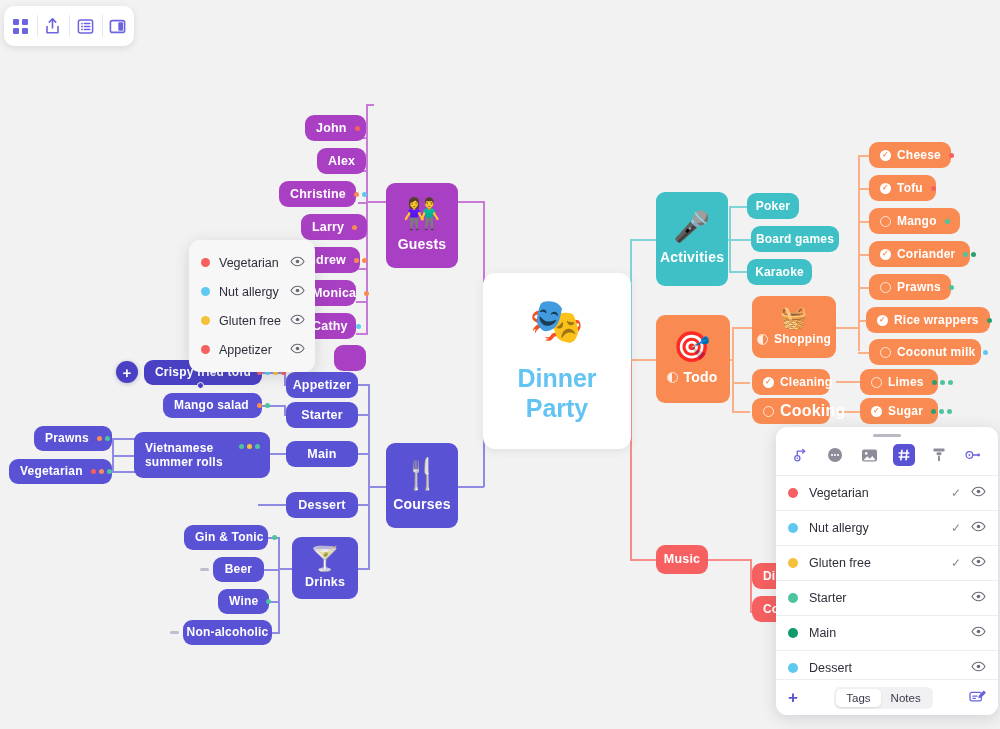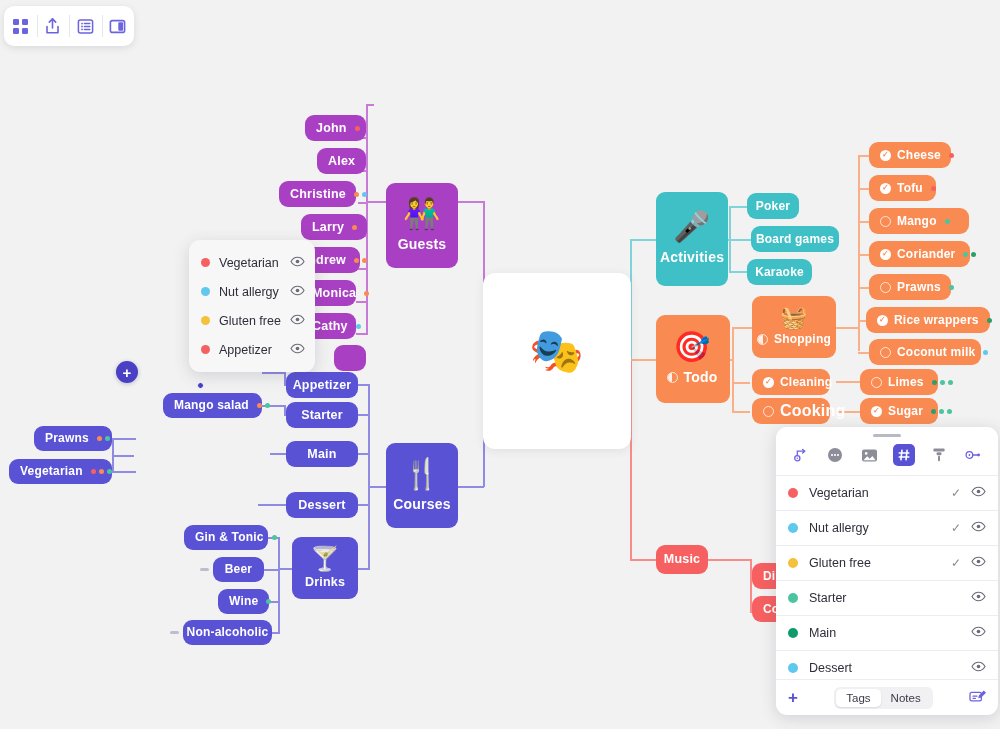--- a/index.html
+++ b/index.html
@@ -288,20 +288,24 @@
 
   <div class="link lr" style="left:630px; top:361px; width:2px; height:198px;"></div>
   <div class="link lr" style="left:630px; top:559px; width:26px; height:2px;"></div>
   <div class="link lr" style="left:708px; top:559px; width:44px; height:2px;"></div>
   <div class="link lr" style="left:750px; top:559px; width:2px; height:54px;"></div>
   <div class="link lr" style="left:750px; top:576px; width:10px; height:2px;"></div>
   <div class="link lr" style="left:750px; top:609px; width:10px; height:2px;"></div>
 
   <div class="center-node">
     <div class="c-emoji">🎭</div>
+    <div class="c-title">
+      <div>Dinner</div>
+      <div>Party</div>
+    </div>
   </div>
 
   <div class="node purple big" style="left:386px; top:159px; width:72px; height:85px;">
     <span class="emoji">👫</span>
     <span>Guests</span>
   </div>
   <div class="node purple" style="left:305px; top:91px; width:61px; height:26px;">
     <span>John</span>
     <span class="dots">
         <i style="background:#f76060"></i>
@@ -358,32 +362,49 @@
     <span>Main</span>
   </div>
   <div class="node indigo" style="left:286px; top:492px; width:72px; height:26px; justify-content:center;">
     <span>Dessert</span>
   </div>
   <div class="node indigo big" style="left:292px; top:537px; width:66px; height:62px; padding-top:8px;">
     <span class="emoji" style="font-size:24px;margin-bottom:4px;">🍸</span>
     <span style="font-size:12.5px;">Drinks</span>
   </div>
 
+  <div class="node indigo-d" style="left:144px; top:360px; width:118px; height:25px;">
+    <span style="font-size:12px;">Crispy fried tofu</span>
+    <span class="dots" style="margin-left:6px;">
+        <i style="background:#f76060"></i>
+        <i style="background:#5ec8ef"></i>
+        <i style="background:#f4c13a"></i>
+        <i style="background:#f76060"></i>
+      </span>
+  </div>
   <div class="selhandle" style="left:197px; top:353px;"></div>
   <div class="selhandle" style="left:197px; top:382px;"></div>
   <div class="addbtn">+</div>
 
   <div class="node indigo" style="left:163px; top:393px; width:99px; height:25px;">
     <span style="font-size:12px;">Mango salad</span>
     <span class="dots">
         <i style="background:#f98b52"></i>
         <i style="background:#4cc4a0"></i>
       </span>
   </div>
 
+  <div class="node indigo wrap" style="left:134px; top:432px; width:136px; height:46px; align-items:center;">
+    <span style="font-size:12px;">Vietnamese summer rolls</span>
+    <span class="dots" style="position:absolute;right:10px;top:12px;">
+        <i style="background:#4cc4a0"></i>
+        <i style="background:#f4c13a"></i>
+        <i style="background:#4cc4a0"></i>
+      </span>
+  </div>
   <div class="node indigo" style="left:34px; top:426px; width:78px; height:25px;">
     <span style="font-size:12px;">Prawns</span>
     <span class="dots">
         <i style="background:#f98b52"></i>
         <i style="background:#4cc4a0"></i>
       </span>
   </div>
   <div class="node indigo" style="left:9px; top:459px; width:103px; height:25px;">
     <span style="font-size:12px;">Vegetarian</span>
     <span class="dots">
@@ -459,21 +480,21 @@
         <i style="background:#f76060"></i>
       </span>
   </div>
   <div class="node orange" style="left:869px; top:175px; width:67px; height:26px;">
     <span class="cbx done">✓</span>
     <span style="font-size:12px;">Tofu</span>
     <span class="dots">
         <i style="background:#f76060"></i>
       </span>
   </div>
-  <div class="node orange" style="left:869px; top:208px; width:100px; height:26px;">
+  <div class="node orange" style="left:869px; top:208px; width:91px; height:26px;">
     <span class="cbx todo"></span>
     <span style="font-size:12px;">Mango</span>
     <span class="dots">
         <i style="background:#4cc4a0"></i>
       </span>
   </div>
   <div class="node orange" style="left:869px; top:241px; width:101px; height:26px;">
     <span class="cbx done">✓</span>
     <span style="font-size:12px;">Coriander</span>
     <span class="dots">

